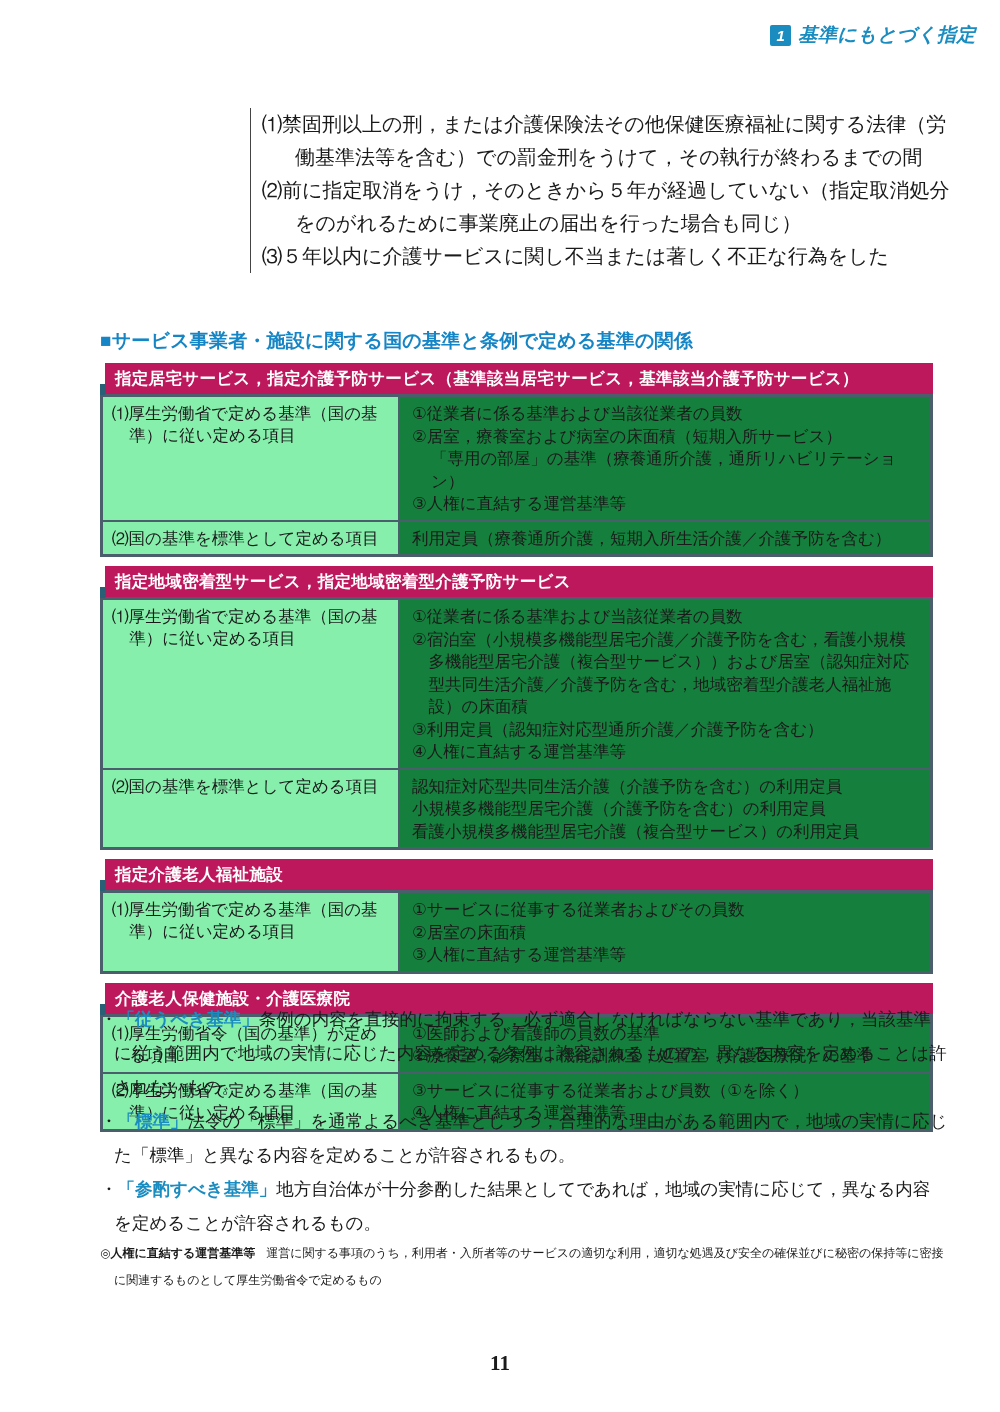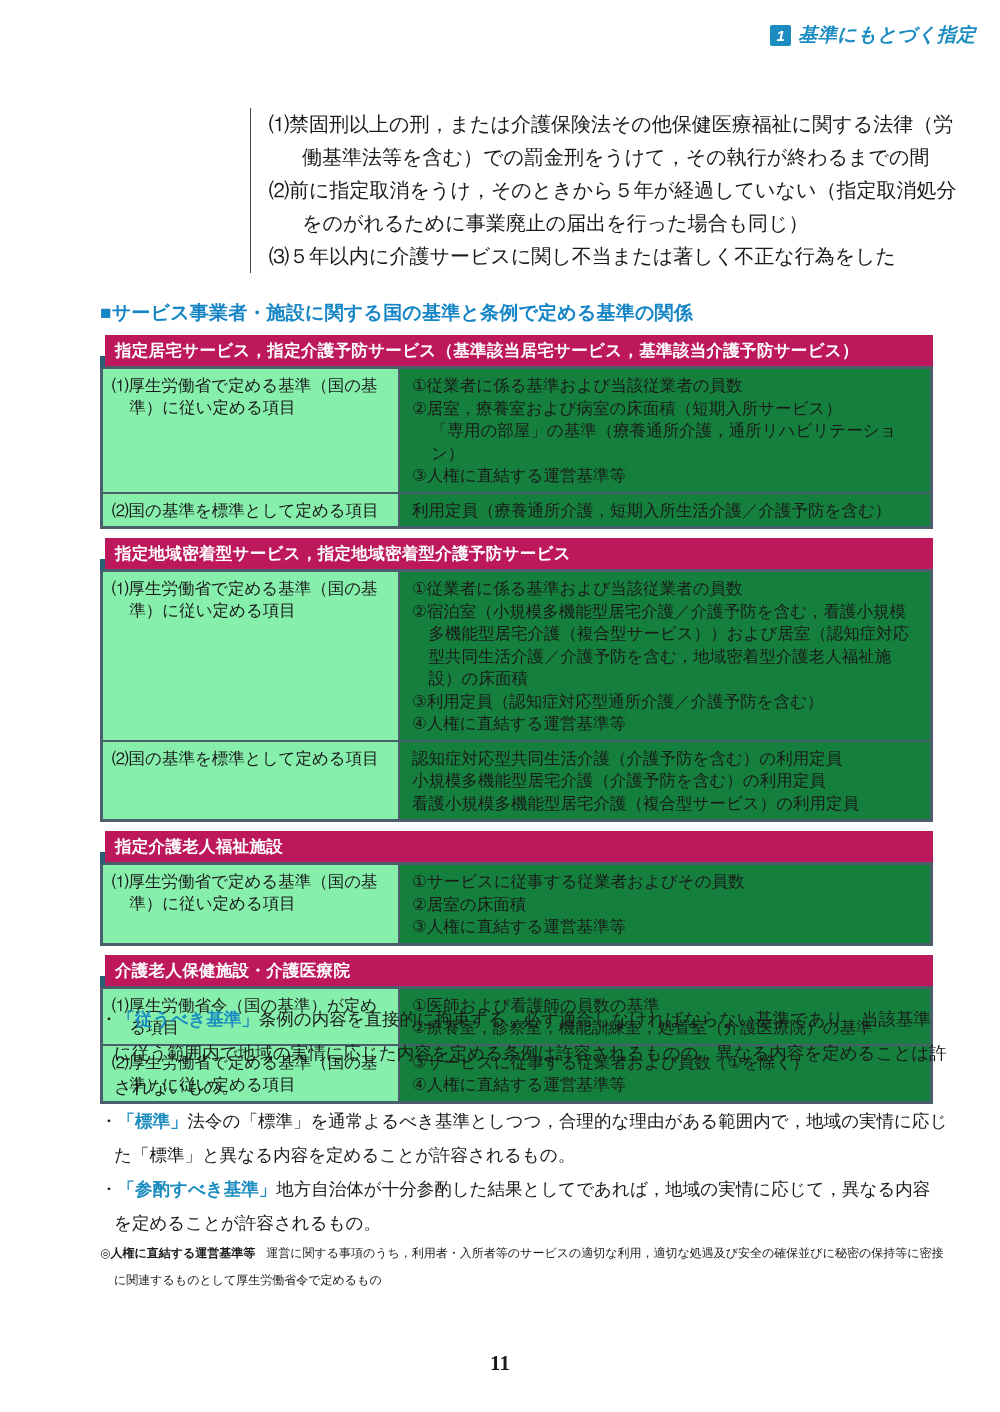--- a/index.html
+++ b/index.html
@@ -26,28 +26,28 @@
   }
   .chapter-title{
     color:#1b8cc0;font-weight:bold;font-style:italic;font-size:19px;
     letter-spacing:.5px;
   }
 
   
   .intro{
     position:absolute;left:250px;top:108px;width:692px;
     border-left:1.5px solid #444;
-    padding-left:18px;
+    padding-left:11px;
     font-size:20px;line-height:33px;
   }
   .intro-item{padding-left:33px;text-indent:-33px;}
 
   
   .section{
-    position:absolute;left:100px;top:300px;width:833px;
+    position:absolute;left:100px;top:328px;width:833px;
   }
   .section-title{
     color:#1585c5;font-weight:bold;font-size:19px;
     margin:0 0 9px 0;letter-spacing:.2px;
   }
 
   .tbl{margin-bottom:9px;}
   .tbl-header{
     position:relative;
     margin-left:5px;

